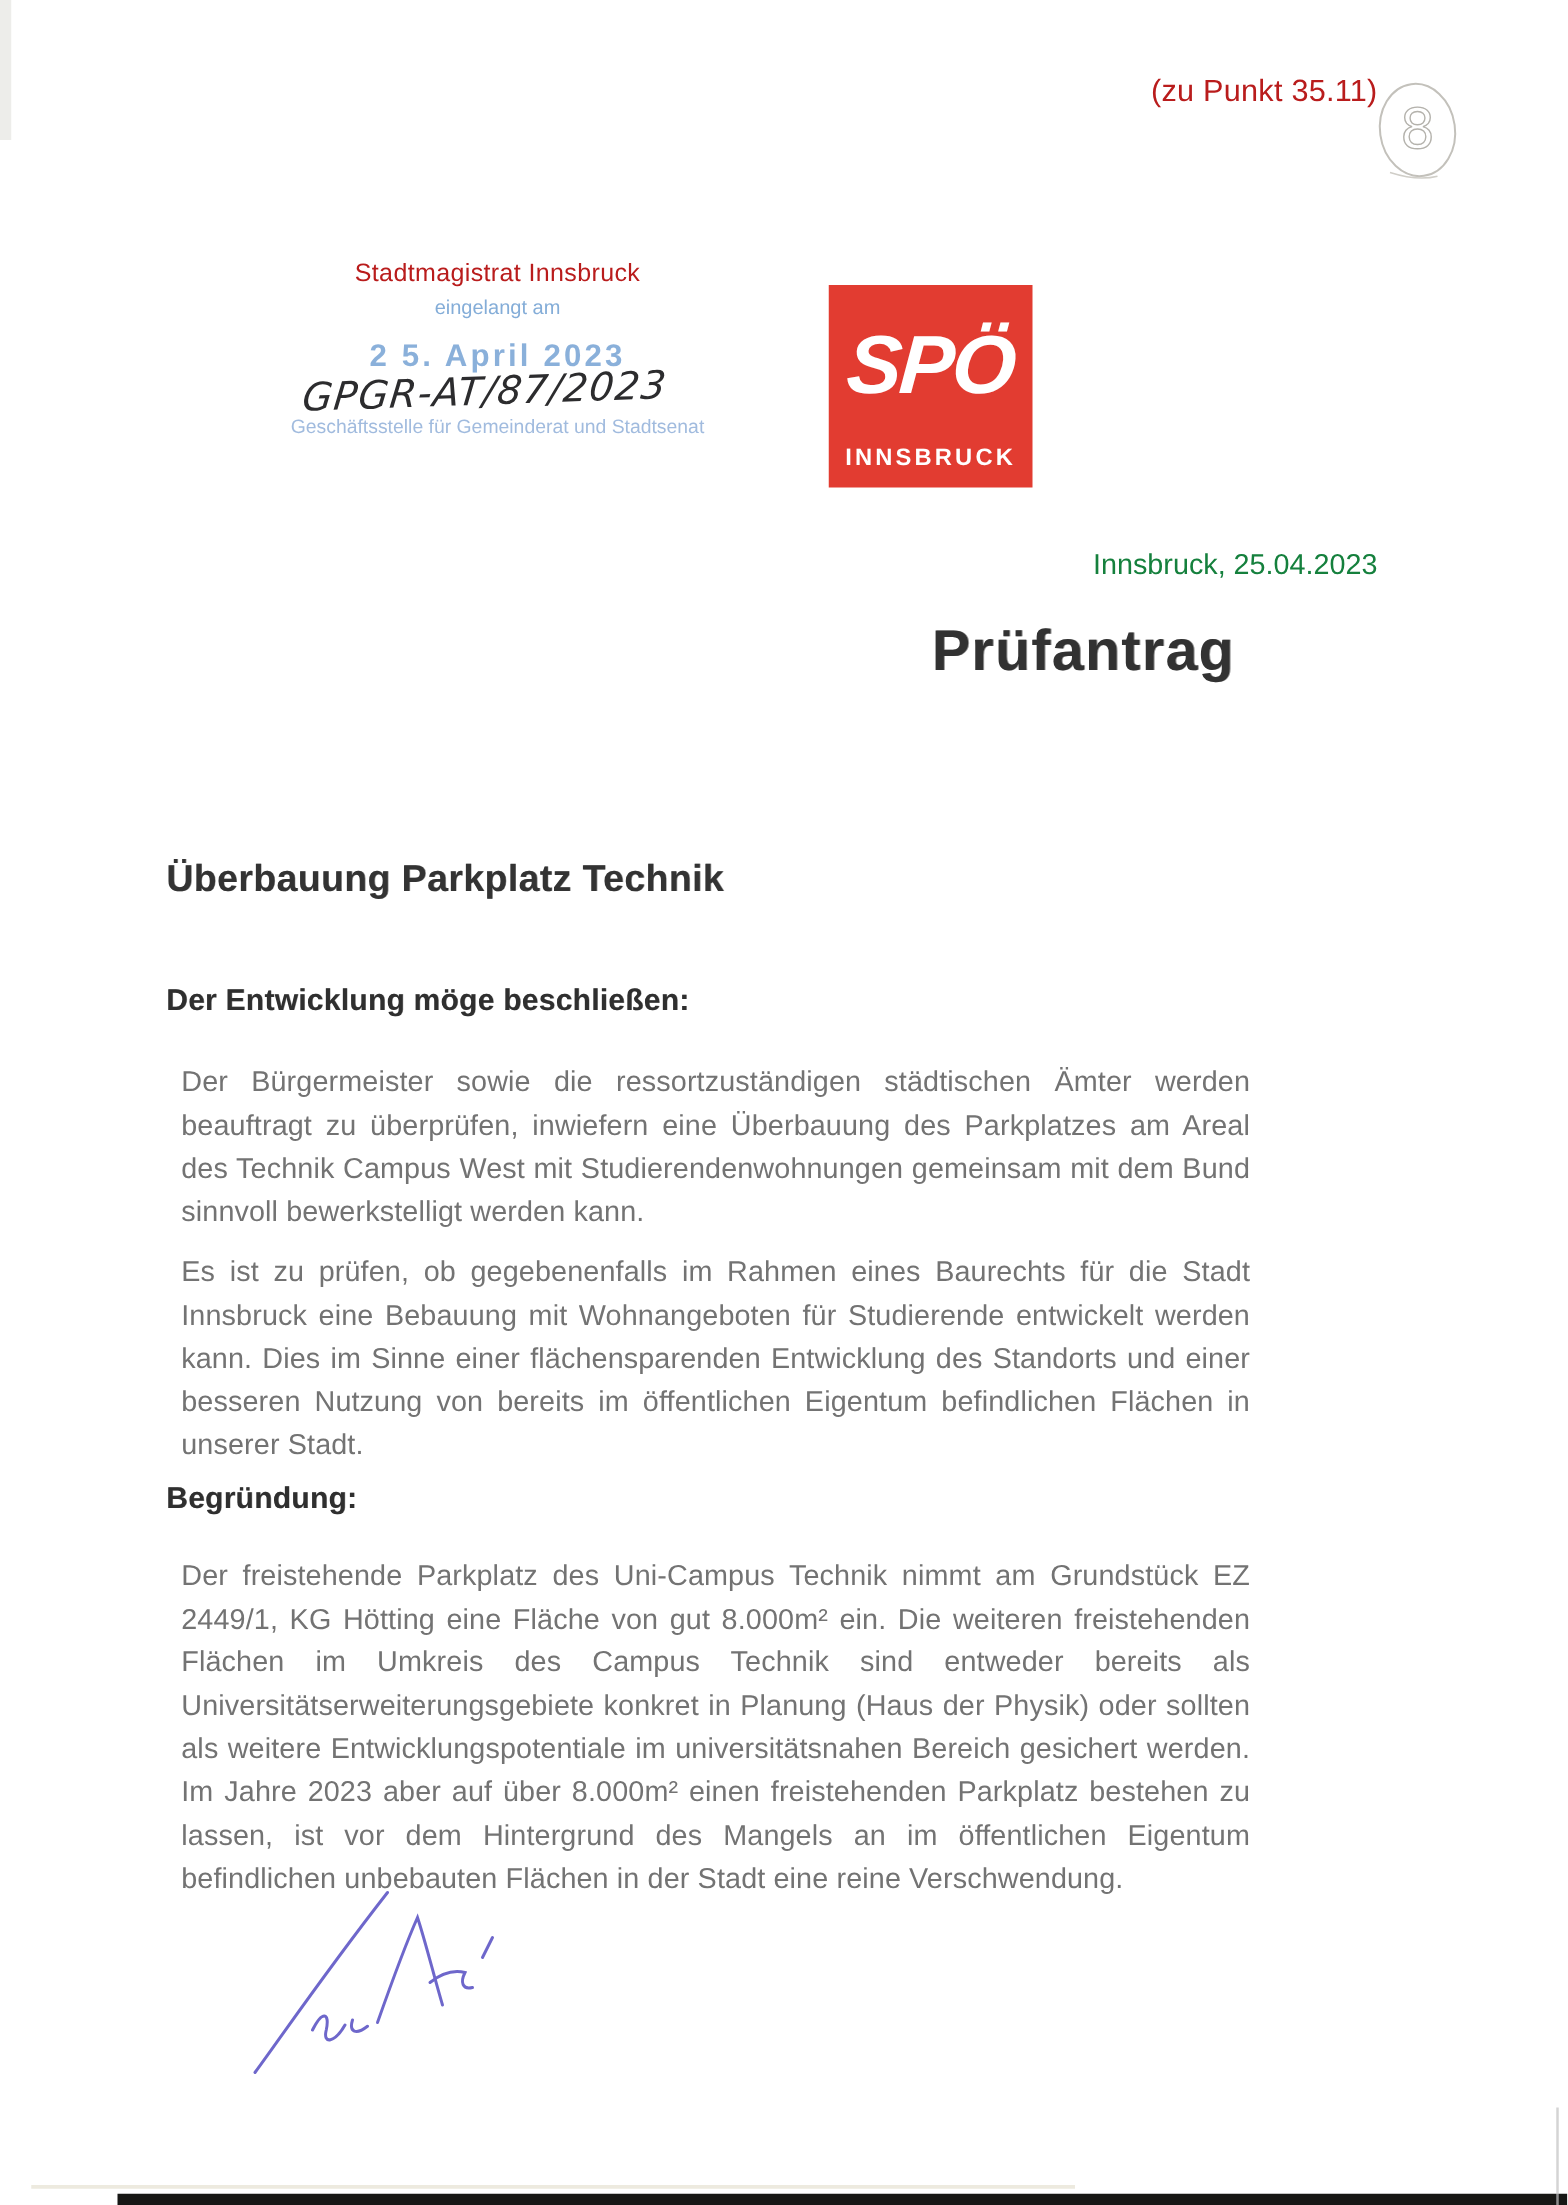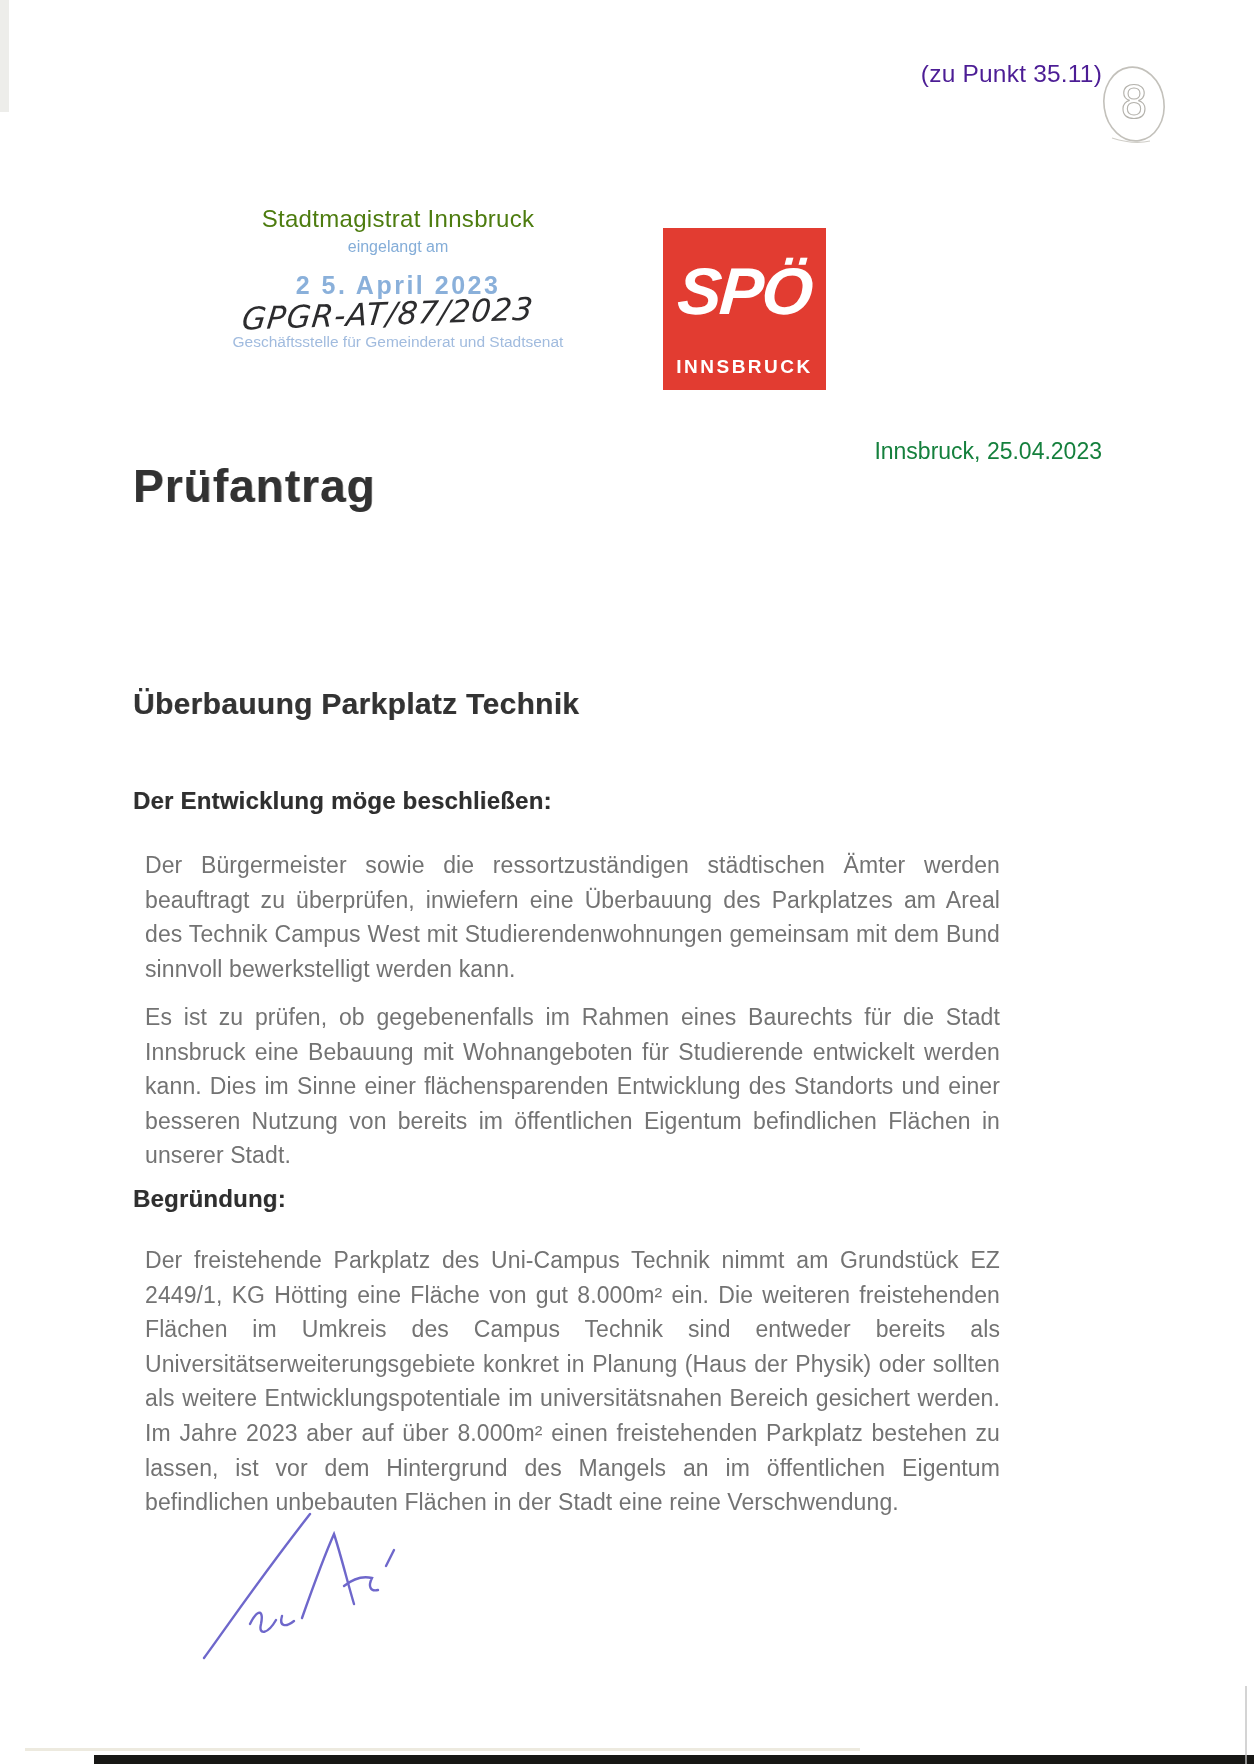--- a/index.html
+++ b/index.html
@@ -8,29 +8,29 @@
     font-family:"Liberation Sans",sans-serif;overflow:hidden;
   }
   
   .edge-left{position:absolute;left:0;top:0;width:9px;height:112px;background:#ededea;}
   .beige-line{position:absolute;left:25px;top:1748px;width:835px;height:3px;background:#edeadf;}
   .black-bar{position:absolute;left:94px;top:1755px;width:1160px;height:9px;background:#171715;}
   .edge-right{position:absolute;left:1245px;top:1686px;width:2px;height:78px;background:#c2c2c2;opacity:.7;}
 
   
   .annotation{
-    position:absolute;right:152px;top:60px;font-size:24.5px;color:#4c1d95;
+    position:absolute;right:152px;top:60px;font-size:24.5px;color:#b91c1c;
     letter-spacing:.2px;
     margin-left:48px;
   }
   .circle8{position:absolute;left:1096px;top:58px;}
 
   
   .stamp{position:absolute;left:228px;top:206px;width:340px;text-align:center;}
-  .stamp-org{font-size:24px;line-height:26px;color:#4d7c0f;letter-spacing:.3px;filter:blur(.2px);}
+  .stamp-org{font-size:20px;line-height:26px;color:#b91c1c;letter-spacing:.3px;filter:blur(.2px);}
   .stamp-received{font-size:16px;line-height:18px;color:#84add8;margin-top:6px;filter:blur(.2px);}
   .stamp-date{
     font-size:25px;line-height:27px;font-weight:bold;color:#7ba6d6;margin-top:16px;
     letter-spacing:2.5px;filter:blur(.4px);opacity:.88;
   }
   .stamp-office{font-size:15.5px;line-height:17px;color:#9cb8dd;margin-top:34px;filter:blur(.25px);opacity:.95;}
   .stamp-registry{
     position:absolute;left:14px;top:88px;width:380px;text-align:left;
     font-family:"DejaVu Sans",sans-serif;font-style:italic;font-size:31px;color:#2c2c2e;
     transform:rotate(-2deg) skewX(-8deg);letter-spacing:1px;white-space:nowrap;
@@ -51,21 +51,21 @@
     border:1px solid #d0685c;background:#ffffff;text-align:right;
     padding:6px 8px 0 0;font-size:16.5px;line-height:19.5px;color:#333333;
   }
   .contact .bold{font-weight:bold;}
   .contact .gap{height:9px;}
 
   .dateline{position:absolute;right:152px;top:438px;font-size:23px;color:#15803d;}
 
   
   .doc-title{
-    position:absolute;left:133px;top:459px;width:855px;text-align:left;
+    position:absolute;left:133px;top:493px;width:855px;text-align:right;
     font-size:46px;font-weight:bold;color:#323232;letter-spacing:1px;
     text-shadow:.8px 0 0 rgba(50,50,50,.5);
   }
   .doc-subtitle{
     position:absolute;left:133px;top:687px;width:855px;
     font-size:30px;font-weight:bold;color:#333333;letter-spacing:.3px;
     text-shadow:.5px 0 0 rgba(51,51,51,.5);
   }
   .h-section{
     position:absolute;left:133px;font-size:24px;font-weight:bold;color:#2f2f2f;

